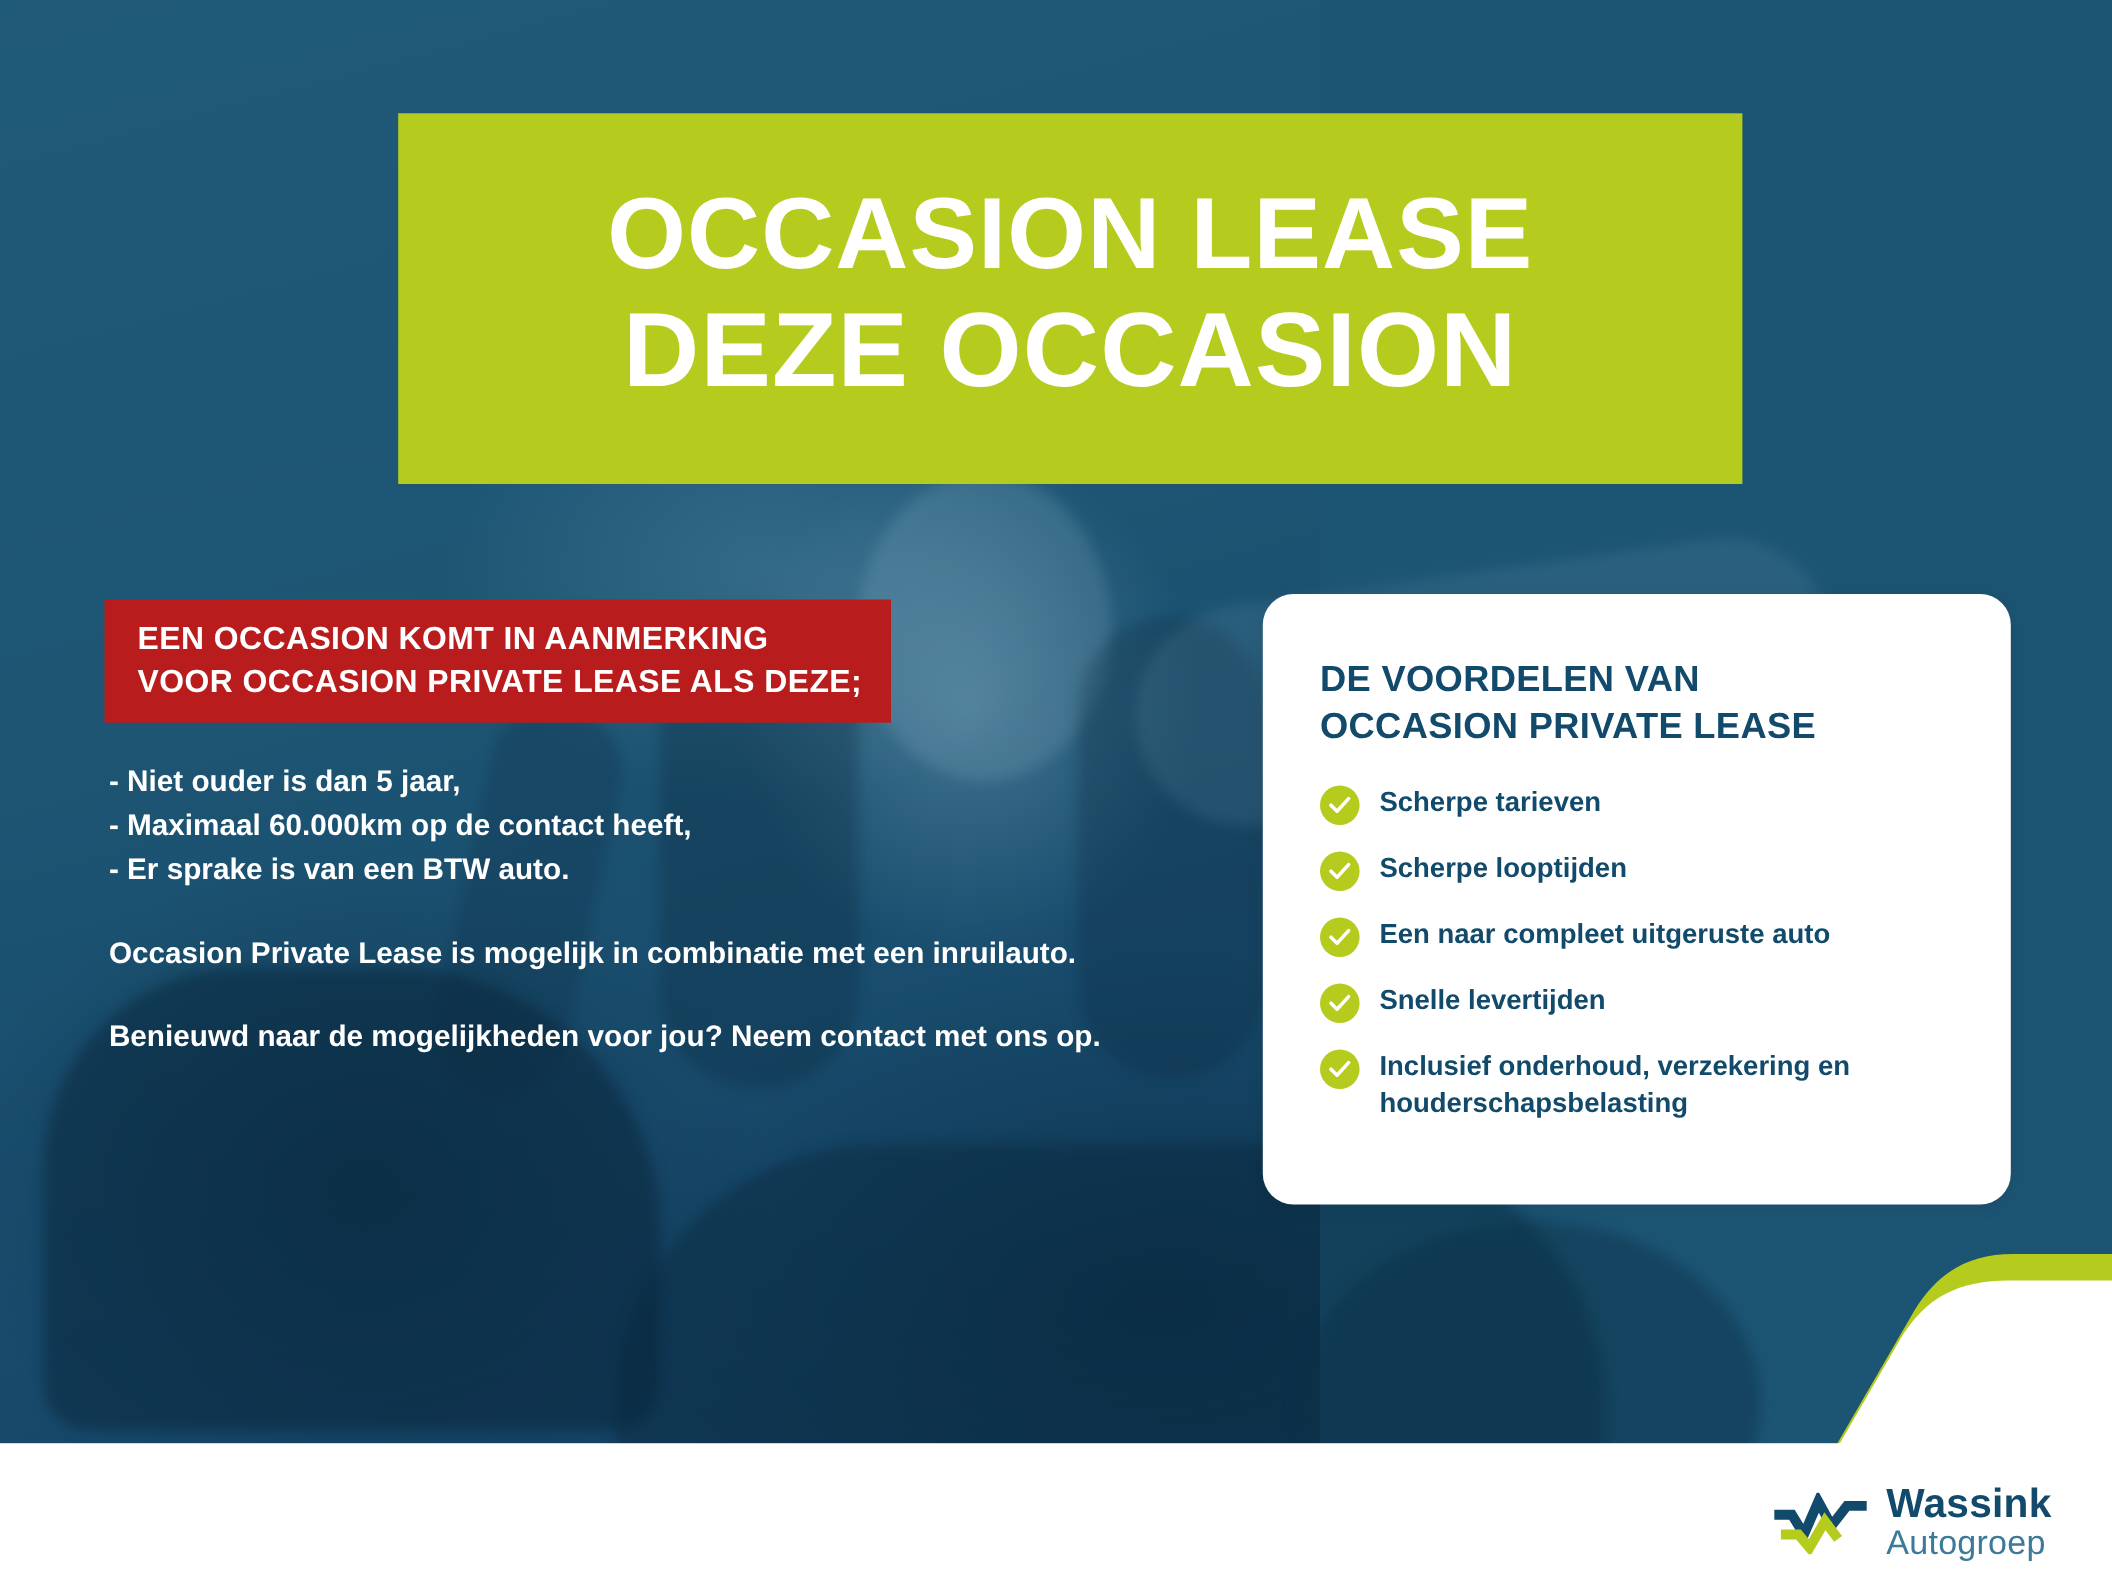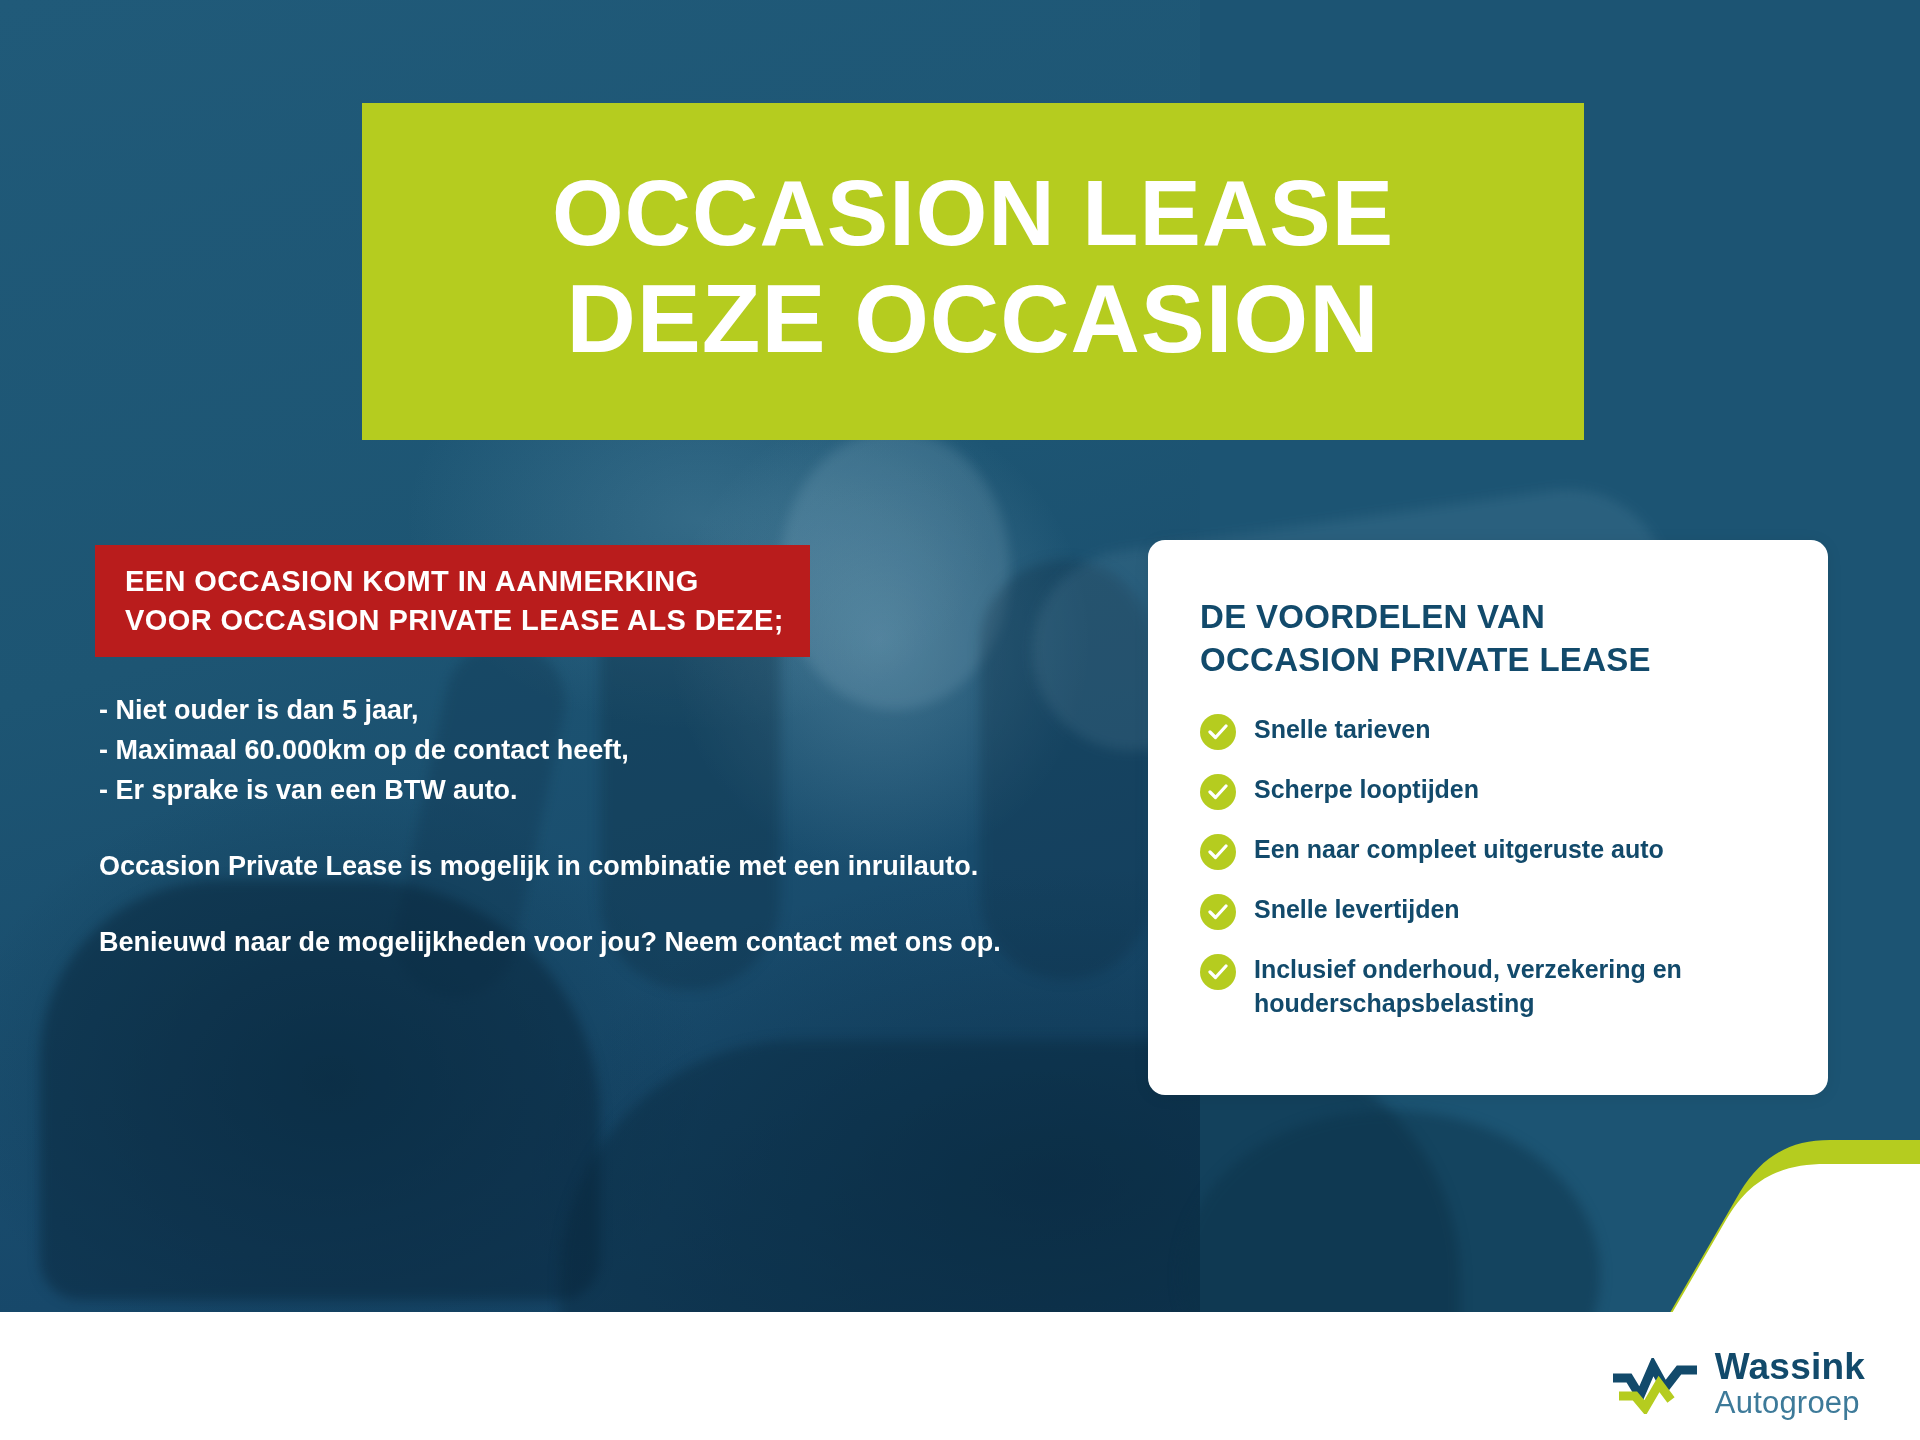--- a/index.html
+++ b/index.html
@@ -114,21 +114,21 @@
   .left-body .para:last-child { margin-bottom: 0; }
   .left-body .bullets div { white-space: nowrap; }
 
   
   .benefits-card {
     position: absolute;
     left: 1148px; top: 540px;
     width: 680px;
     min-height: 555px;
     background: #ffffff;
-    border-radius: 17px;
+    border-radius: 28px;
     padding: 56px 46px 46px 52px;
     box-shadow: 0 2px 16px rgba(0,0,0,0.08);
   }
   .benefits-card::before {
     content: "";
     position: absolute;
     left: -9px; top: -9px;
     width: 698px; height: calc(100% + 18px);
     border-radius: 32px;
     background: #b5cc1f;
@@ -236,21 +236,21 @@
       <div>DE VOORDELEN VAN</div>
       <div>OCCASION PRIVATE LEASE</div>
     </div>
 
     <div class="benefit-row">
       <span class="check">
         <svg width="20" height="18" viewBox="0 0 20 18">
             <path d="M2 9 L7.5 14.5 L18 3" stroke="#ffffff" stroke-width="3.2" fill="none" stroke-linecap="round" stroke-linejoin="round"></path>
           </svg>
       </span>
-      <span class="benefit-text">Snelle tarieven</span>
+      <span class="benefit-text">Scherpe tarieven</span>
     </div>
 
     <div class="benefit-row">
       <span class="check">
         <svg width="20" height="18" viewBox="0 0 20 18">
             <path d="M2 9 L7.5 14.5 L18 3" stroke="#ffffff" stroke-width="3.2" fill="none" stroke-linecap="round" stroke-linejoin="round"></path>
           </svg>
       </span>
       <span class="benefit-text">Scherpe looptijden</span>
     </div>

